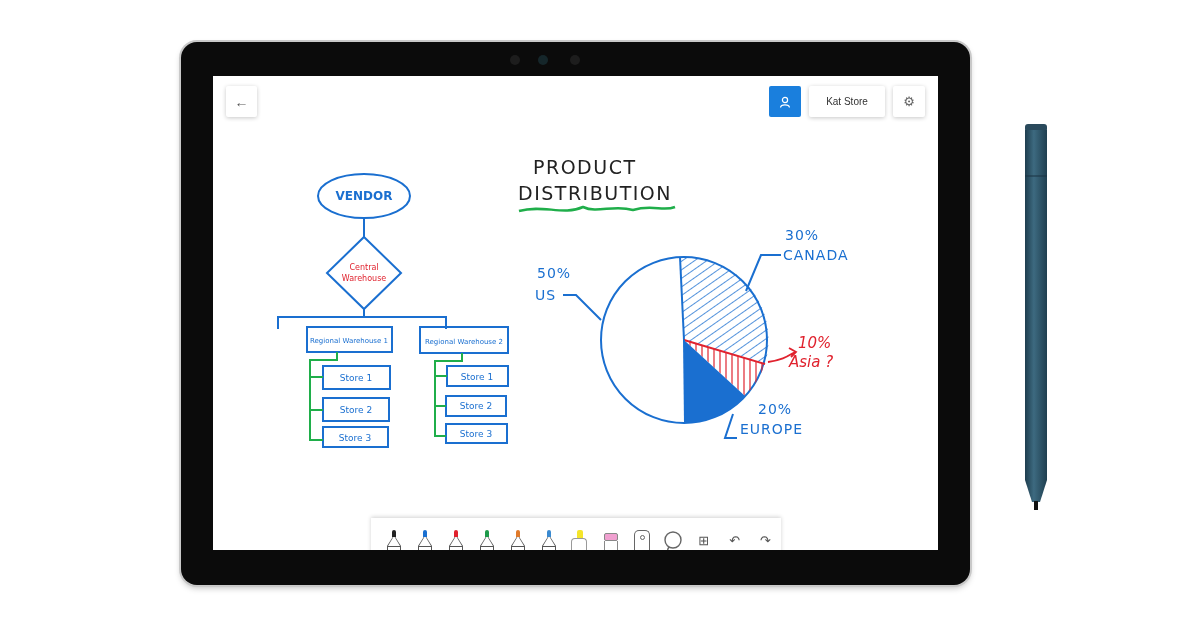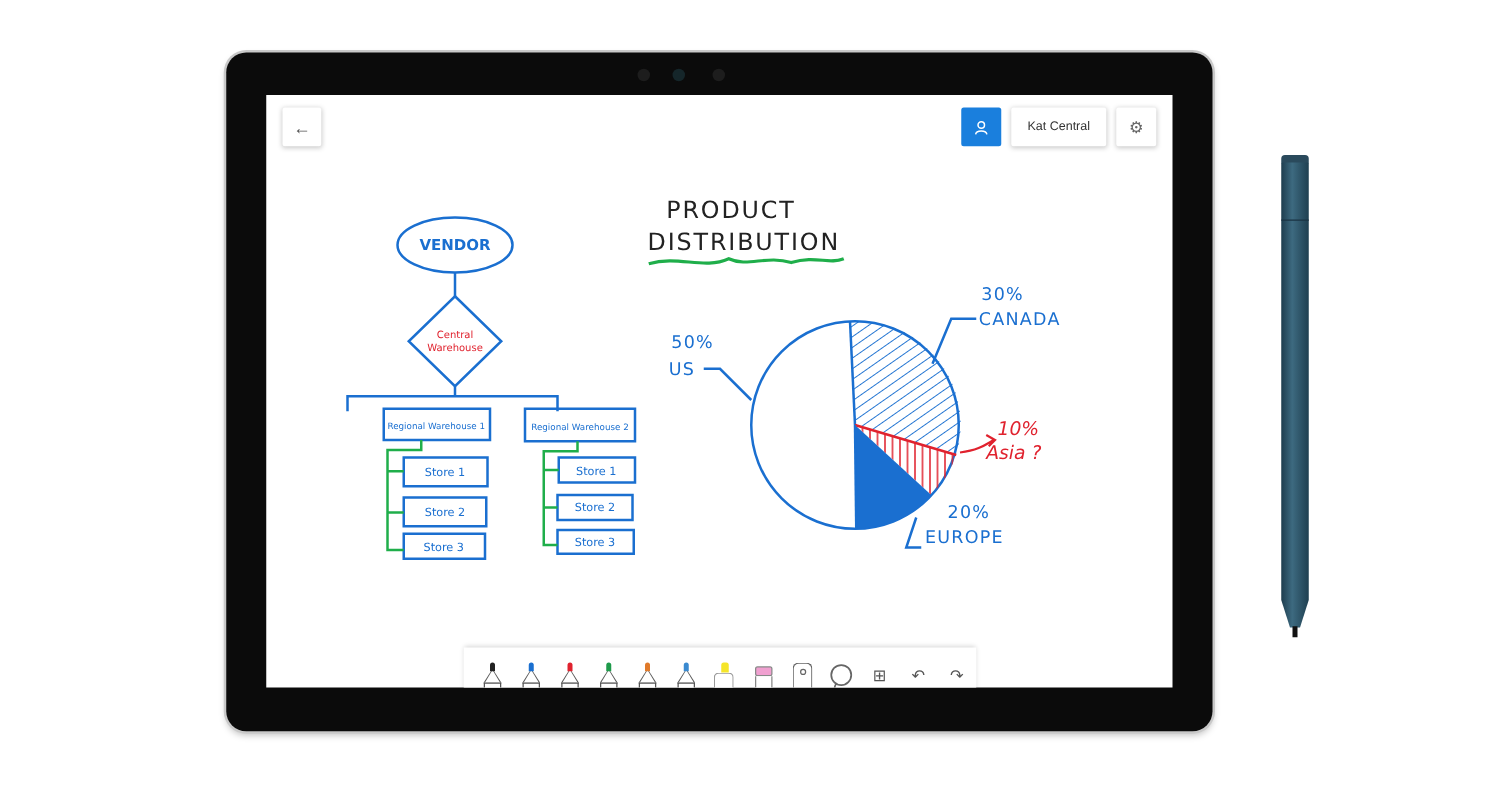--- a/index.html
+++ b/index.html
@@ -126,21 +126,21 @@
     <div class="btn back-btn">
       <span style="font-size:14px;color:#555;">←</span>
     </div>
     <div class="btn user-btn">
       <svg width="12" height="12" viewBox="0 0 12 12">
         <circle cx="6" cy="4" r="2.6" fill="none" stroke="#fff" stroke-width="1.2"></circle>
         <path d="M1.5,11.5 C2,8 10,8 10.5,11.5" fill="none" stroke="#fff" stroke-width="1.2"></path>
       </svg>
     </div>
     <div class="btn name-btn">
-      <span>Kat Central</span>
+      <span>Kat Store</span>
     </div>
     <div class="btn gear-btn">
       <span style="font-size:13px;color:#666;">⚙</span>
     </div>
 
     <div class="toolbar">
       <div class="tool">
         <div class="pen">
           <div class="cone-outline"></div>
             <div class="cone"></div>

